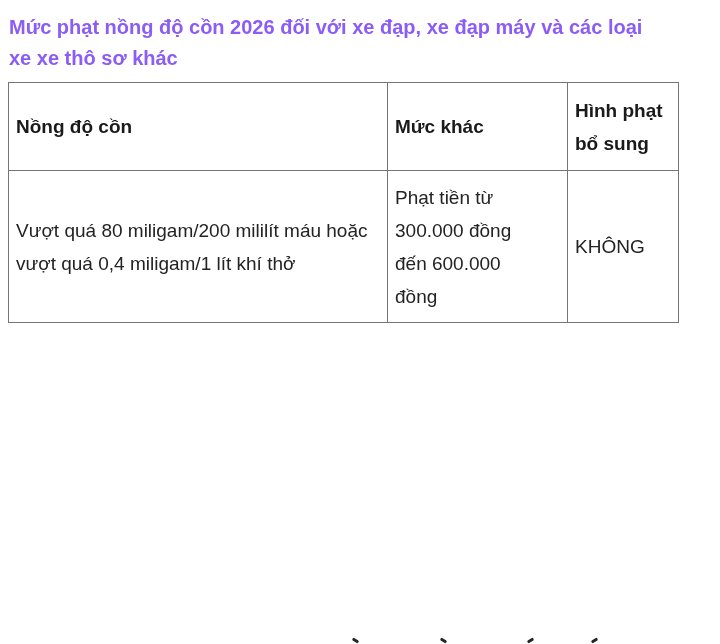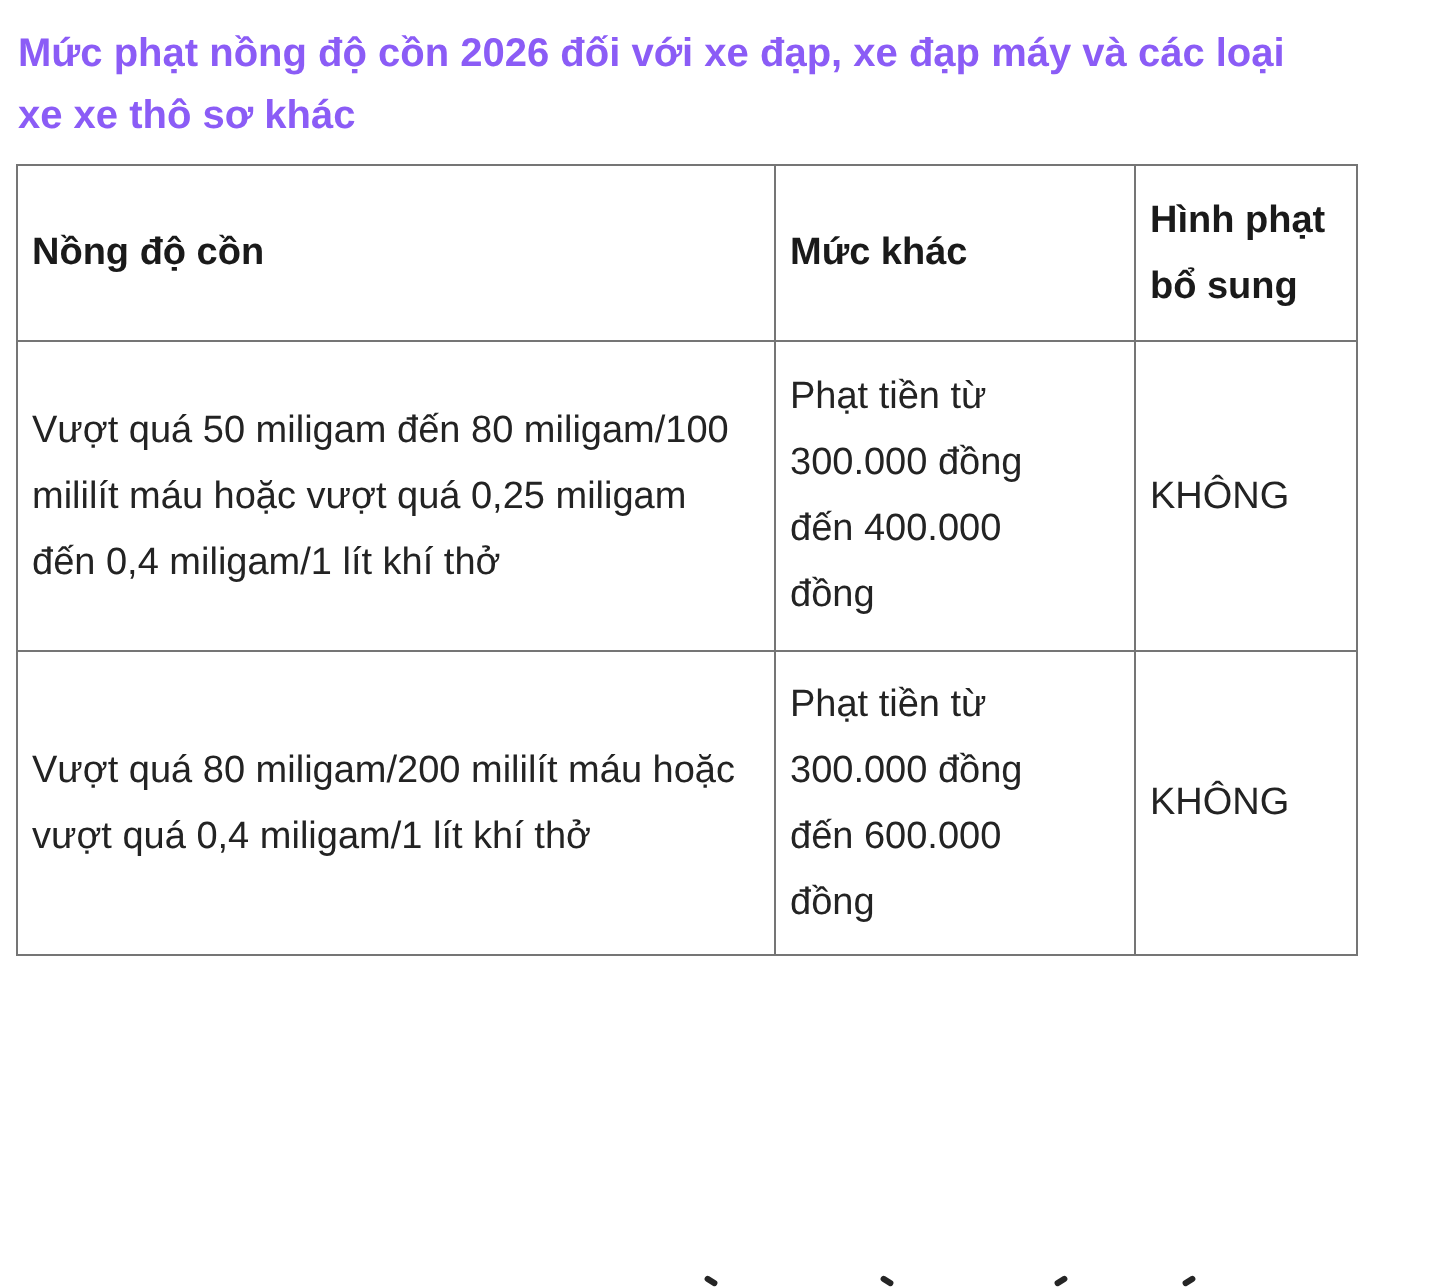--- a/index.html
+++ b/index.html
@@ -76,25 +76,20 @@
     <col style="width:379px">
     <col style="width:180px">
     <col style="width:111px">
   </colgroup>
   <tbody>
     <tr class="header-row">
       <th>Nồng độ cồn</th>
       <th>Mức khác</th>
       <th>Hình phạt bổ sung</th>
     </tr>
-    <tr class="body-row-2">
-      <td class="violation-cell">Vượt quá 50 miligam đến 80 miligam/100 mililít máu hoặc vượt quá 0,25 miligam đến 0,4 miligam/1 lít khí thở</td>
-      <td class="fine-cell">Phạt tiền từ 300.000 đồng đến 400.000 đồng</td>
-      <td class="penalty-cell">KHÔNG</td>
-    </tr>
     <tr class="body-row-3">
       <td class="violation-cell">Vượt quá 80 miligam/200 mililít máu hoặc vượt quá 0,4 miligam/1 lít khí thở</td>
       <td class="fine-cell">Phạt tiền từ 300.000 đồng đến 600.000 đồng</td>
       <td class="penalty-cell">KHÔNG</td>
     </tr>
   </tbody>
 </table>
 
 <span class="diacritic-fragment frag-grave frag-0"></span>
 <span class="diacritic-fragment frag-grave frag-1"></span>

